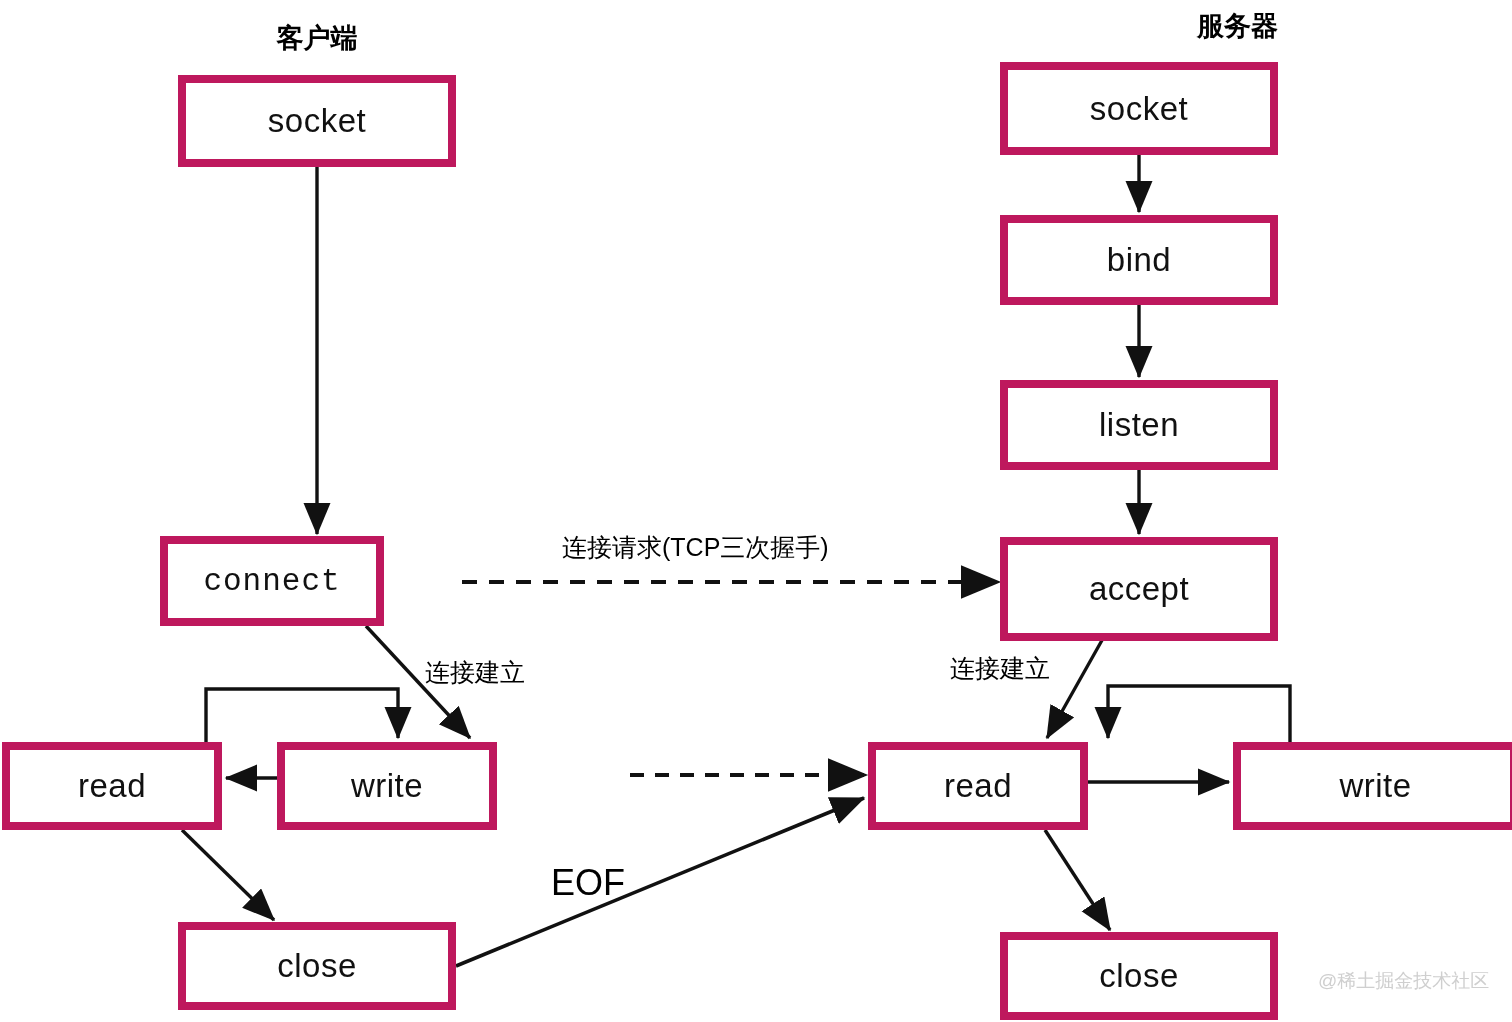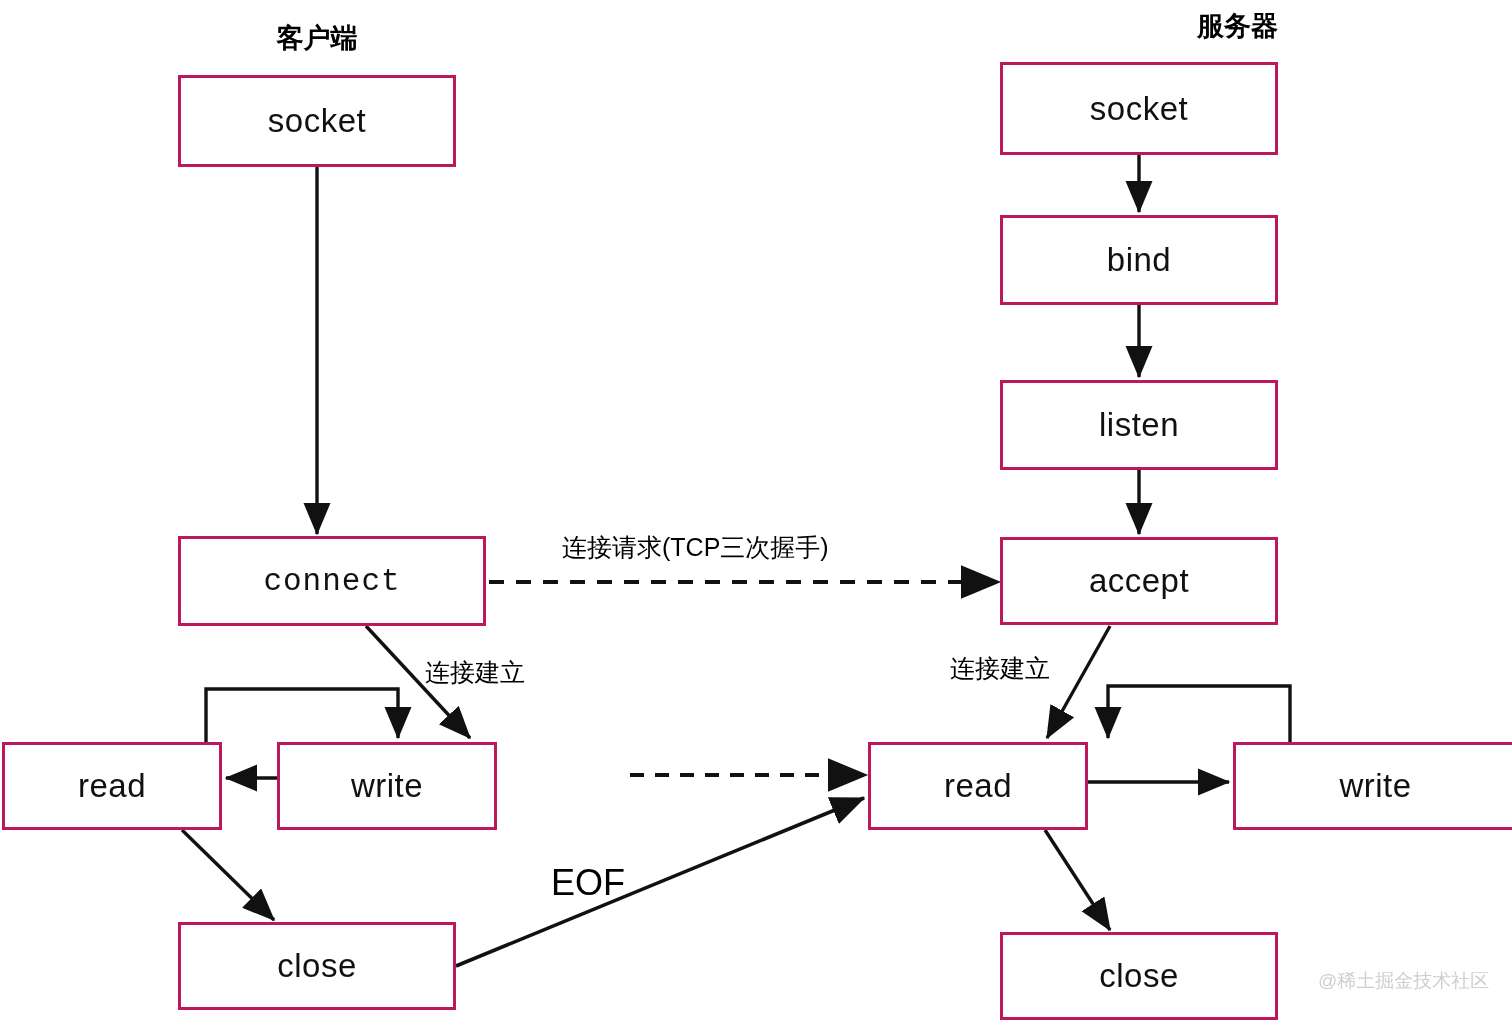--- a/index.html
+++ b/index.html
@@ -19,21 +19,21 @@
     position: absolute;
     font-size: 27px;
     font-weight: 700;
     color: #000000;
     text-align: center;
     white-space: nowrap;
   }
   .node {
     position: absolute;
     box-sizing: border-box;
-    border: 3px solid #be185d;
+    border: 8px solid #be185d;
     background: #ffffff;
     display: flex;
     align-items: center;
     justify-content: center;
     font-size: 33px;
     color: #111111;
     letter-spacing: 0.5px;
     z-index: 3;
   }
   .node.mono {
@@ -112,29 +112,29 @@
 
     <line x1="1045" y1="830" x2="1110" y2="930" stroke="#111111" stroke-width="3.4" marker-end="url(#arrow)"></line>
 
     <line x1="456" y1="966" x2="864" y2="798" stroke="#111111" stroke-width="3.6" marker-end="url(#arrow)"></line>
   </svg>
 
   <div class="title" style="left:178px; top:20px; width:278px;">客户端</div>
   <div class="title" style="left:1000px; top:8px; width:278px;text-align:right;">服务器</div>
 
   <div class="node" style="left:178px; top:75px; width:278px; height:92px;">socket</div>
-  <div class="node mono" style="left:178px; top:536px; width:308px; height:90px;">connect</div>
+  <div class="node mono" style="left:160px; top:536px; width:224px; height:90px;">connect</div>
   <div class="node" style="left:2px; top:742px; width:220px; height:88px;">read</div>
   <div class="node" style="left:277px; top:742px; width:220px; height:88px;">write</div>
   <div class="node" style="left:178px; top:922px; width:278px; height:88px;">close</div>
 
   <div class="node" style="left:1000px; top:62px; width:278px; height:93px;">socket</div>
   <div class="node" style="left:1000px; top:380px; width:278px; height:90px;">listen</div>
   <div class="node" style="left:1000px; top:215px; width:278px; height:90px;">bind</div>
-  <div class="node" style="left:1000px; top:537px; width:278px; height:88px;">accept</div>
+  <div class="node" style="left:1000px; top:537px; width:278px; height:104px;">accept</div>
   <div class="node" style="left:868px; top:742px; width:220px; height:88px;">read</div>
   <div class="node" style="left:1233px; top:742px; width:285px; height:88px;">write</div>
   <div class="node" style="left:1000px; top:932px; width:278px; height:88px;">close</div>
 
   <div class="edge-label" style="left:562px; top:531px;">连接请求(TCP三次握手)</div>
   <div class="edge-label" style="left:425px; top:656px;">连接建立</div>
   <div class="edge-label" style="left:950px; top:652px;">连接建立</div>
   <div class="edge-label latin" style="left:551px; top:862px;">EOF</div>
 
   <div class="watermark" style="left:1318px; top:968px;text-align:center;">@稀土掘金技术社区</div>

